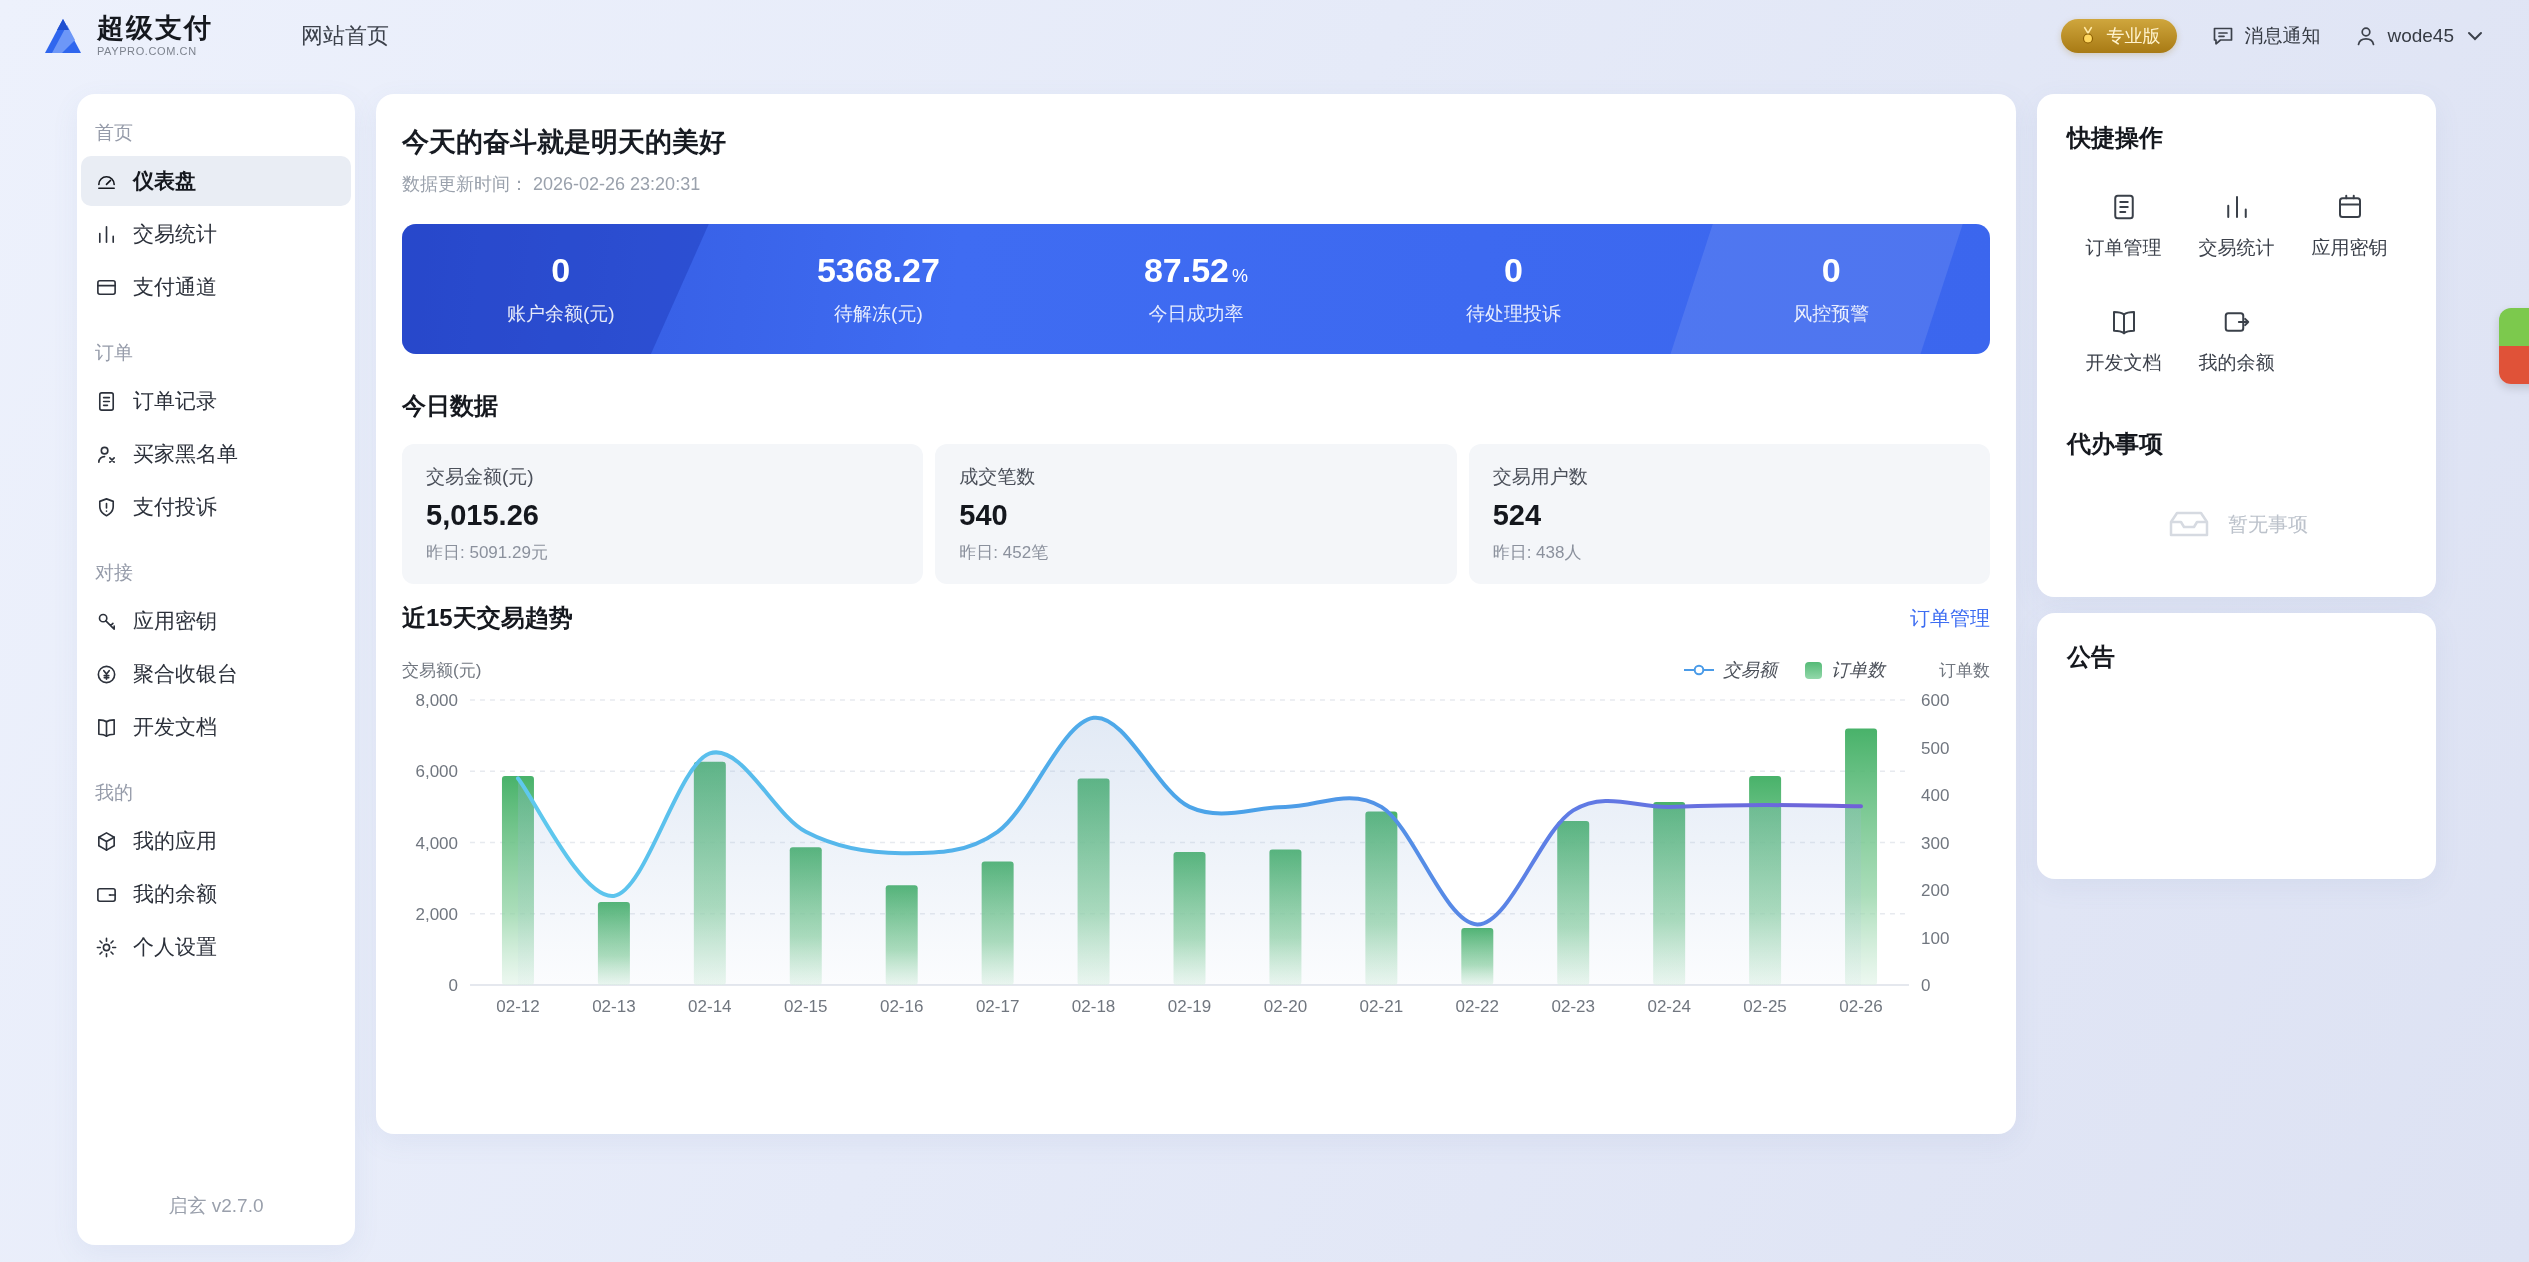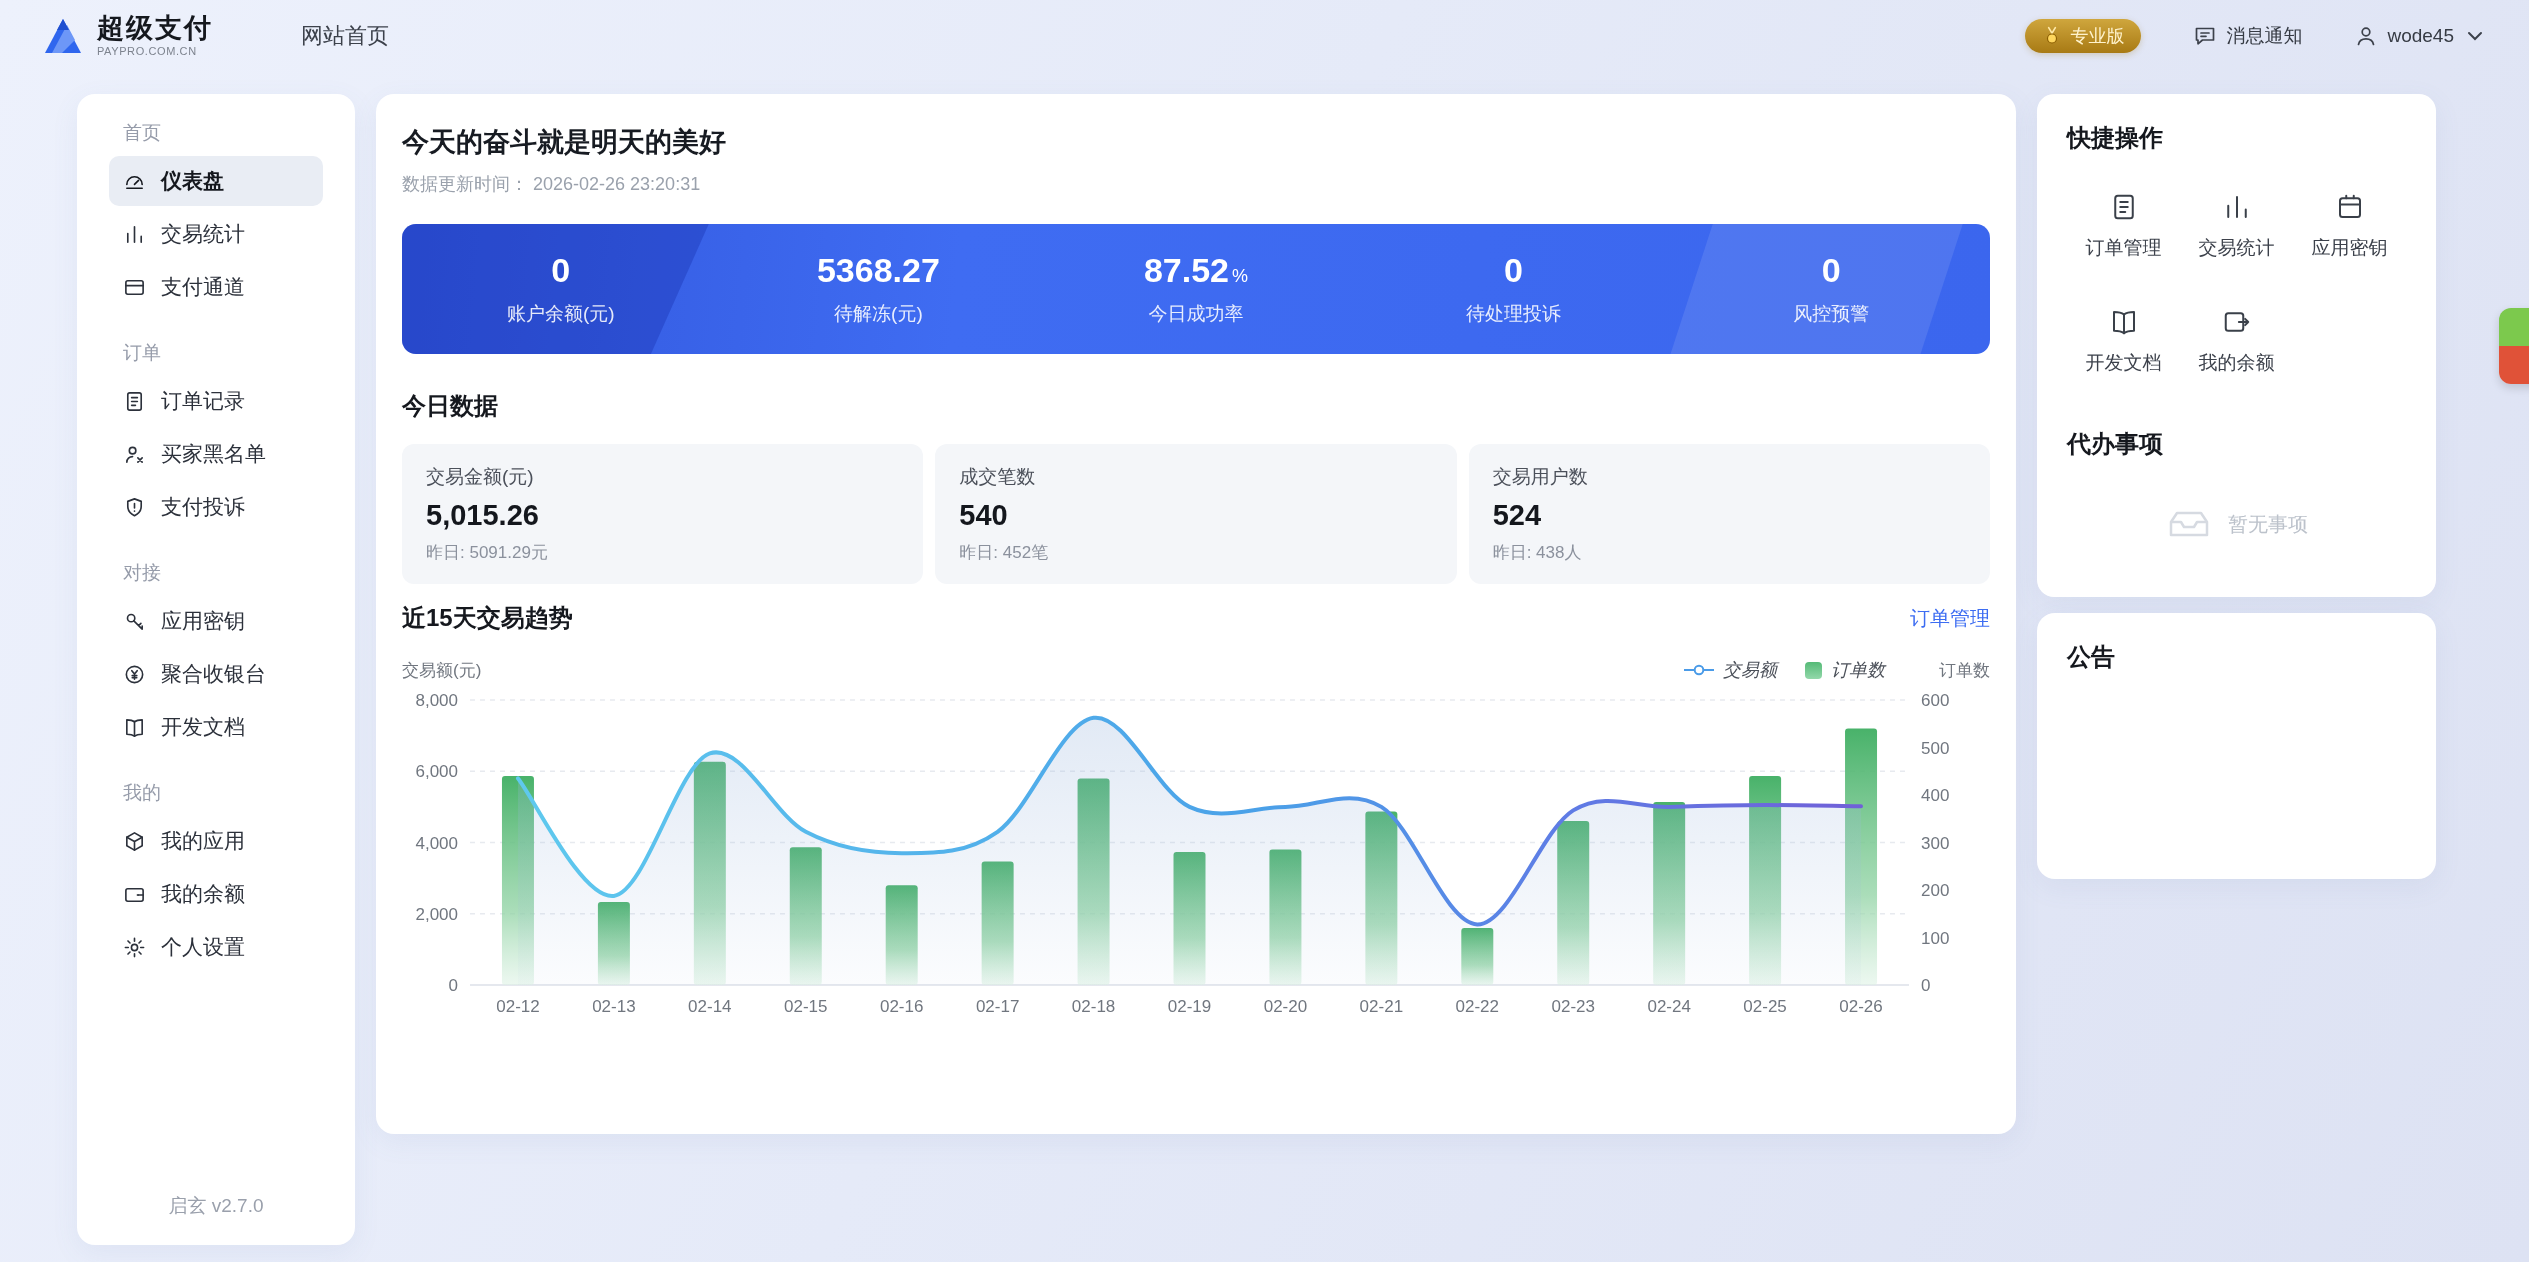--- a/index.html
+++ b/index.html
@@ -11,33 +11,33 @@
     color:#23272f;
   }
   svg { display:block; }
 
   
   .topbar { display:flex; align-items:center; height:71px; padding:0 42px; }
   .logo { display:flex; align-items:center; gap:13px; cursor:default; }
   .logo-title { font-size:27px; font-weight:bold; color:#15181e; letter-spacing:2px; line-height:1.05; }
   .logo-sub { font-size:11px; color:#7d838e; letter-spacing:.6px; margin-top:2px; }
   .nav-home { margin-left:88px; font-size:22px; color:#3c414b; cursor:pointer; }
-  .topbar-right { margin-left:auto; display:flex; align-items:center; gap:52px; }
+  .topbar-right { margin-left:auto; display:flex; align-items:center; gap:34px; }
   .pro-badge { display:flex; align-items:center; gap:8px; padding:5px 17px; border-radius:999px;
     background:linear-gradient(180deg,#cfa63d,#a87a14); color:#fff3cd; font-size:18px; cursor:pointer;
     box-shadow:0 2px 6px rgba(150,110,20,.25); }
   .tb-item { display:flex; align-items:center; gap:9px; font-size:19px; color:#363b44; cursor:pointer; }
   .tb-item svg { width:24px; height:24px; stroke:#3c414b; }
 
   
   .panel { position:absolute; background:#fff; border-radius:18px;
     box-shadow:0 8px 28px rgba(90,110,170,.08); }
 
   
-  #sidebar { left:77px; top:94px; width:278px; height:1151px; padding:20px 32px; }
+  #sidebar { left:77px; top:94px; width:278px; height:1151px; padding:20px 4px; }
   .nav-group-label { font-size:19px; color:#969caa; padding:0 14px; margin:28px 0 10px; }
   .nav-group:first-child .nav-group-label { margin-top:6px; }
   .nav-item { display:flex; align-items:center; gap:15px; padding:11px 14px; margin:3px 0;
     border-radius:10px; font-size:21px; color:#2c313b; cursor:pointer; }
   .nav-item.active { background:#e9edf4; font-weight:bold; color:#15181e; }
   .nav-ic { display:flex; }
   .nav-ic svg { width:23px; height:23px; fill:none; stroke:currentColor; stroke-width:1.7;
     stroke-linecap:round; stroke-linejoin:round; }
   .sidebar-footer { position:absolute; bottom:26px; left:0; right:0; text-align:center;
     font-size:19px; color:#9aa0ac; }

